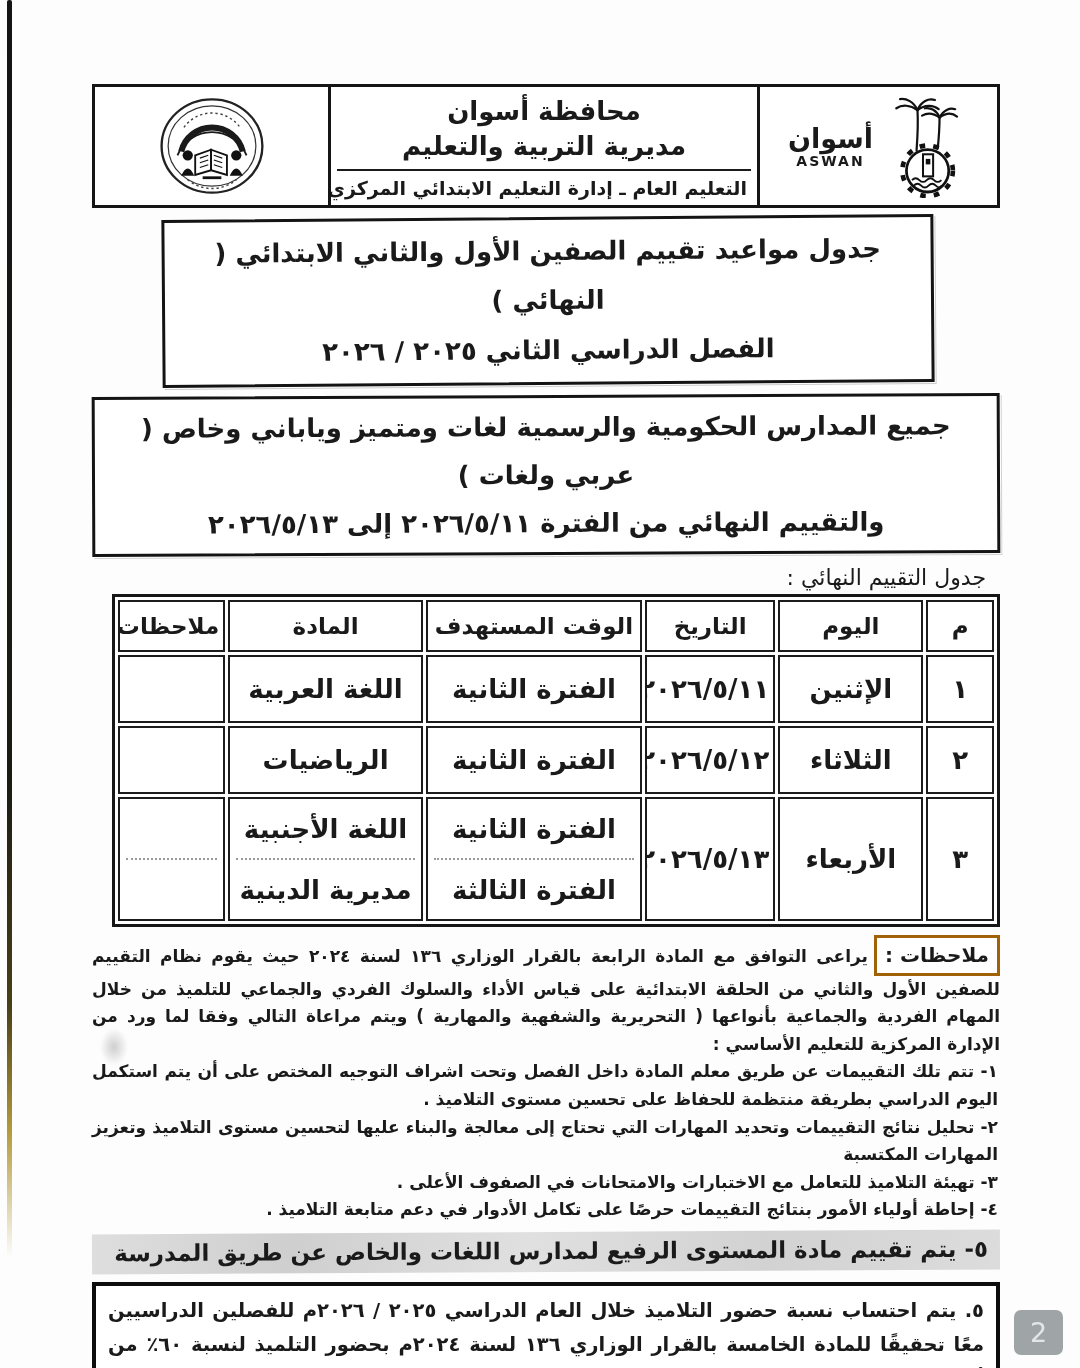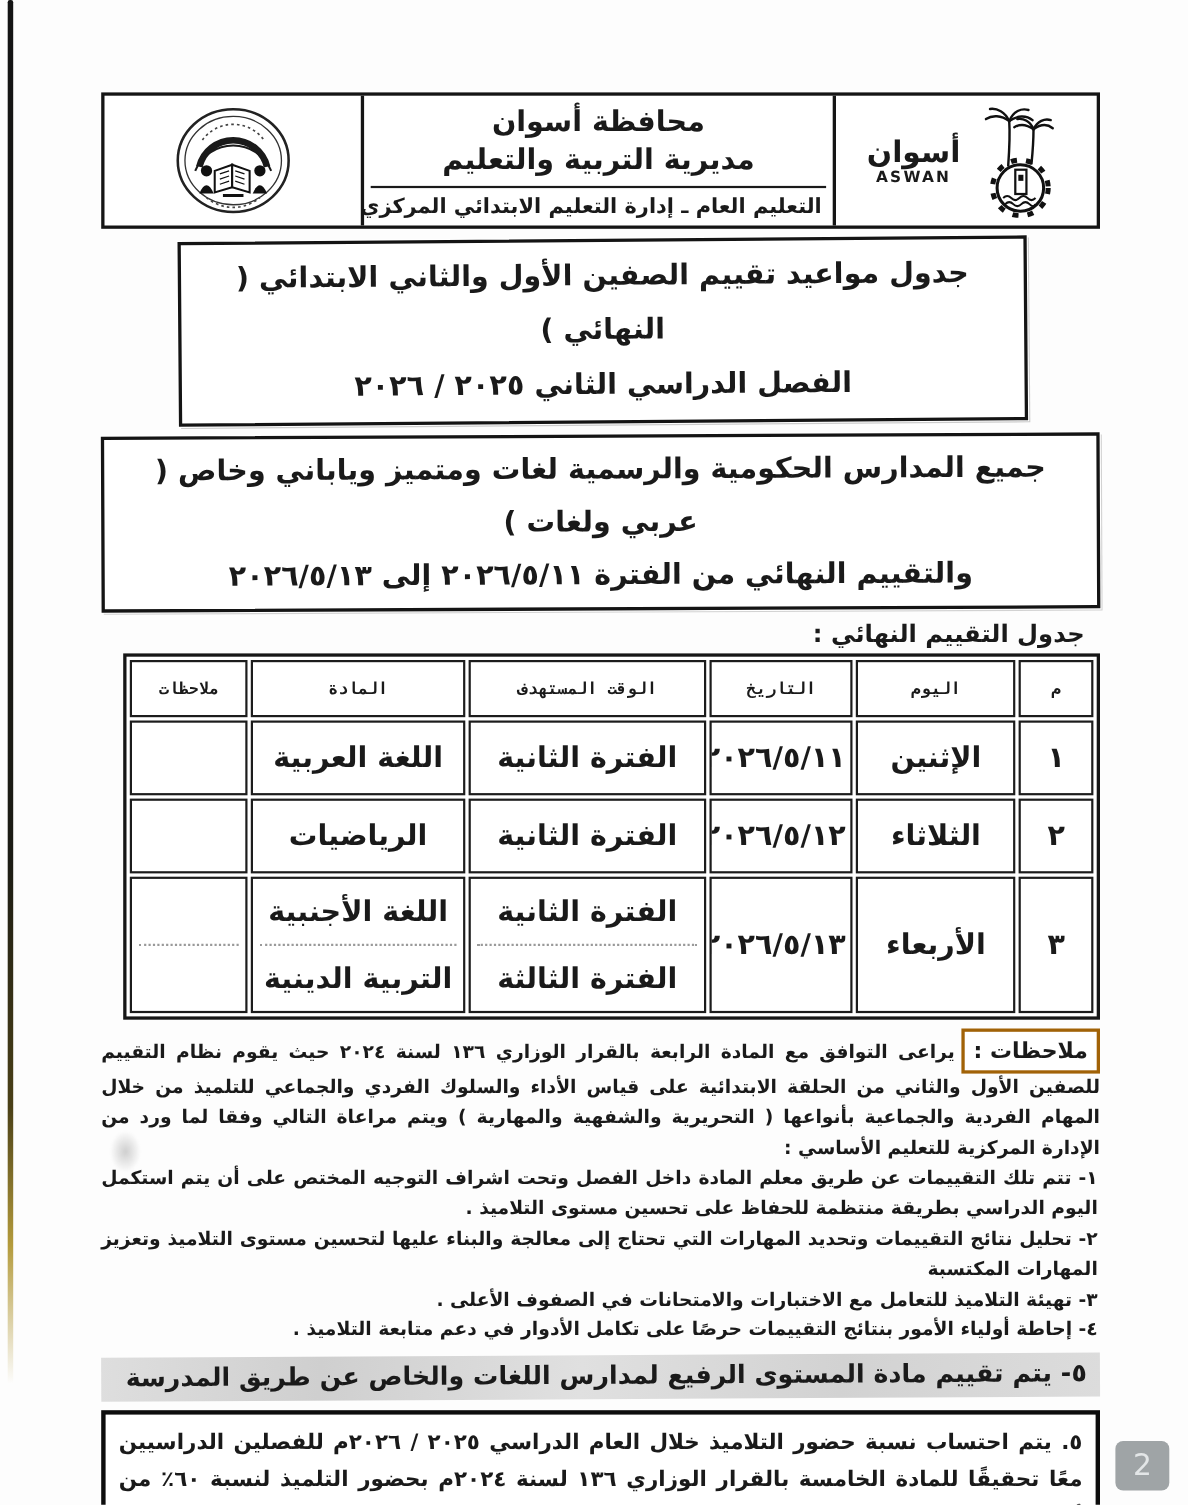--- a/index.html
+++ b/index.html
@@ -50,32 +50,32 @@
     box-shadow:0 0 0 1px #fff,2px 2px 0 rgba(60,60,60,.25);
   }
   .title-box div{font-size:26px;font-weight:bold;line-height:1.9;}
   .scope-box{
     margin:0 0 8px 0;border:3px solid #141414;background:#fff;
     text-align:center;padding:5px 8px;transform:rotate(-0.25deg);
     box-shadow:0 0 0 1px #fff,2px 2px 0 rgba(60,60,60,.22);
   }
   .scope-box div{font-size:26px;font-weight:bold;line-height:1.85;}
 
-  .table-caption{font-size:22px;font-weight:bold;text-align:right;padding:2px 14px 4px 0;}
+  .table-caption{font-size:22px;font-weight:normal;text-align:right;padding:2px 14px 4px 0;}
 
   
   table.schedule{
     width:888px;border-collapse:separate;border-spacing:3px;
     border:3px solid #161616;background:#fff;table-layout:fixed;
   }
   table.schedule th,table.schedule td{
     border:2px solid #1c1c1c;text-align:center;vertical-align:middle;
     font-weight:bold;background:#fff;padding:0 4px;overflow:hidden;
   }
-  table.schedule th{font-size:15px;height:48px;font-family:Liberation Mono, monospace;}
+  table.schedule th{font-size:23px;height:48px;}
   table.schedule td{font-size:26px;}
   tr.r1 td,tr.r2 td{height:64px;}
   tr.r3 td{height:120px;}
   .c-num{width:6.8%;}
   .c-day{width:16.2%;}
   .c-date{width:14.4%;}
   .c-time{width:24.8%;}
   .c-subject{width:22.2%;}
   .c-notes{width:11.6%;}
   td.date-cell{font-size:18px;letter-spacing:1px;}
@@ -228,21 +228,21 @@
             <div class="stack-in">
               <div class="slot">الفترة الثانية</div>
               <div class="divider"></div>
               <div class="slot">الفترة الثالثة</div>
             </div>
           </td>
           <td class="stack">
             <div class="stack-in">
               <div class="slot">اللغة الأجنبية</div>
               <div class="divider"></div>
-              <div class="slot">التربية الدينية</div>
+              <div class="slot">مديرية الدينية</div>
             </div>
           </td>
           <td class="stack">
             <div class="stack-in">
               <div class="slot"></div>
               <div class="divider"></div>
               <div class="slot"></div>
             </div>
           </td>
         </tr>

